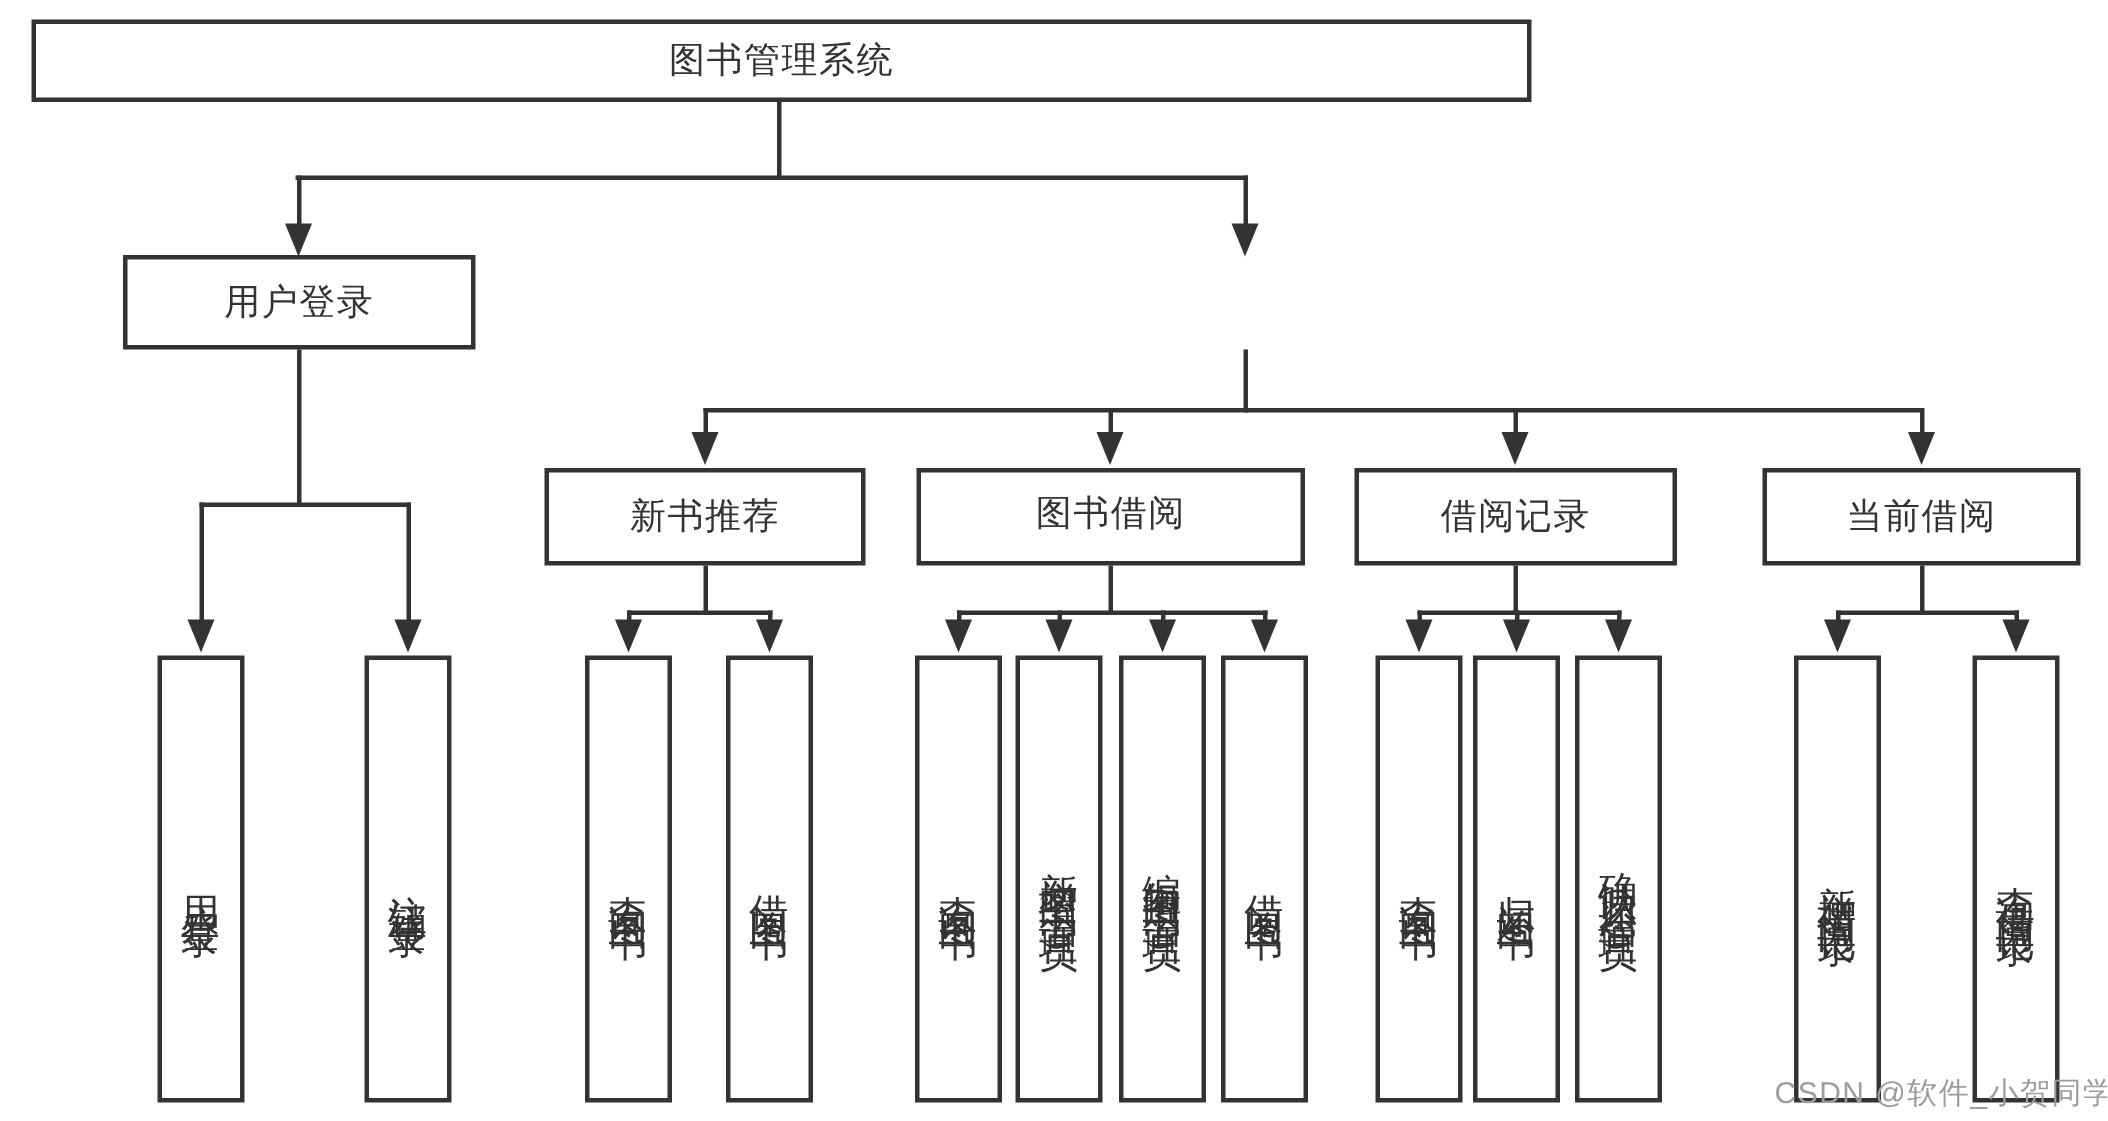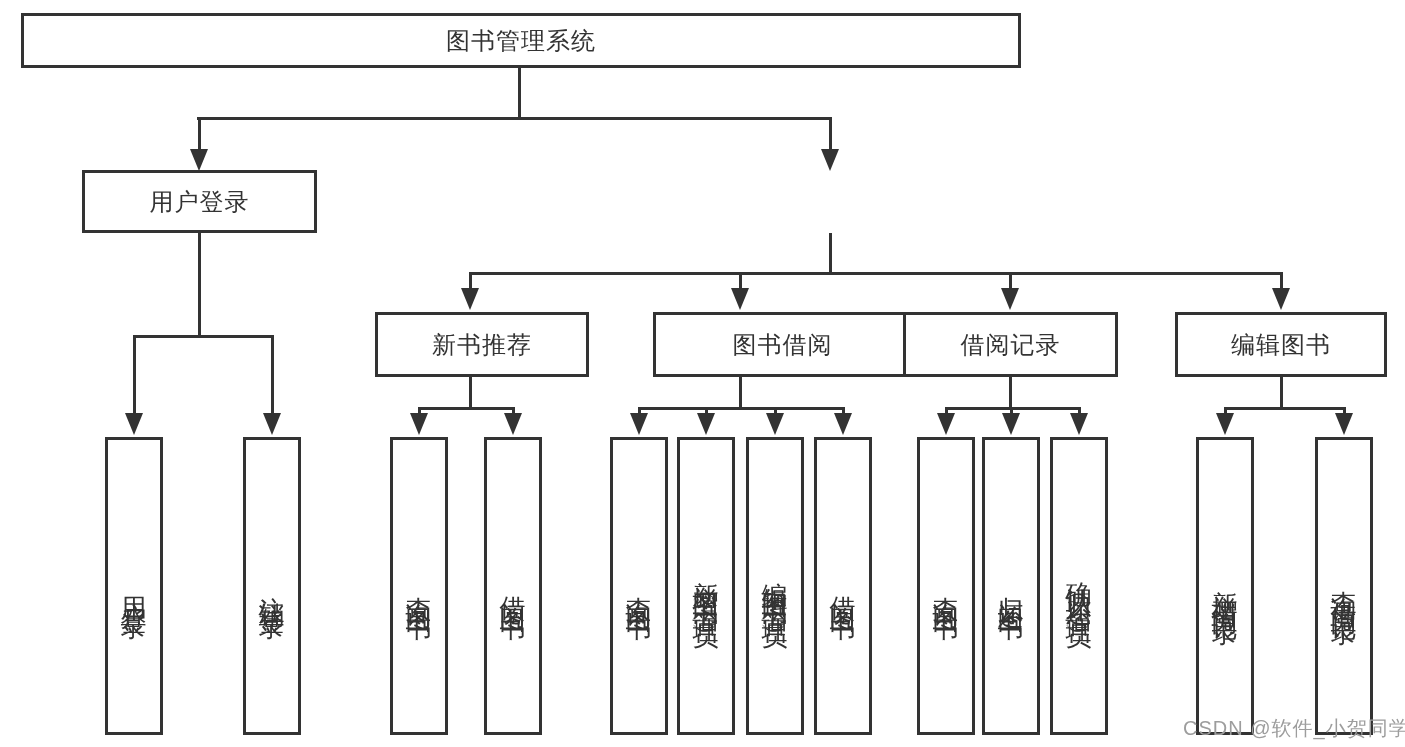--- a/index.html
+++ b/index.html
@@ -82,24 +82,24 @@
   <div class="hline" style="left:469px; top:272px; width:813px; height:3px;"></div>
   <div class="vline" style="left:469px; top:272px; width:3px; height:18px;"></div>
   <div class="arrow-down" style="left:461px; top:288px;"></div>
   <div class="vline" style="left:739px; top:272px; width:3px; height:18px;"></div>
   <div class="arrow-down" style="left:731px; top:288px;"></div>
   <div class="vline" style="left:1009px; top:272px; width:3px; height:18px;"></div>
   <div class="arrow-down" style="left:1001px; top:288px;"></div>
   <div class="vline" style="left:1280px; top:272px; width:3px; height:18px;"></div>
   <div class="arrow-down" style="left:1272px; top:288px;"></div>
 
-  <div class="box" style="left:375px; top:312px; width:214px; height:65px;">新书推荐</div>
-  <div class="box" style="left:653px; top:312px; width:259px; height:65px;">图书借阅</div>
+  <div class="box" style="left:363px; top:312px; width:214px; height:65px;">新书推荐</div>
+  <div class="box" style="left:611px; top:312px; width:259px; height:65px;font-family:Liberation Mono, monospace;">图书借阅</div>
   <div class="box" style="left:903px; top:312px; width:215px; height:65px;">借阅记录</div>
-  <div class="box" style="left:1175px; top:312px; width:212px; height:65px;">编辑图书</div>
+  <div class="box" style="left:1175px; top:312px; width:212px; height:65px;">当前借阅</div>
 
   <div class="vline" style="left:469px; top:377px; width:3px; height:33px;"></div>
   <div class="hline" style="left:418px; top:407px; width:97px; height:3px;"></div>
   <div class="vline" style="left:418px; top:407px; width:3px; height:8px;"></div>
   <div class="arrow-down" style="left:410px; top:413px;"></div>
   <div class="vline" style="left:512px; top:407px; width:3px; height:8px;"></div>
   <div class="arrow-down" style="left:504px; top:413px;"></div>
 
   <div class="vline" style="left:739px; top:377px; width:3px; height:33px;"></div>
   <div class="hline" style="left:638px; top:407px; width:207px; height:3px;"></div>

